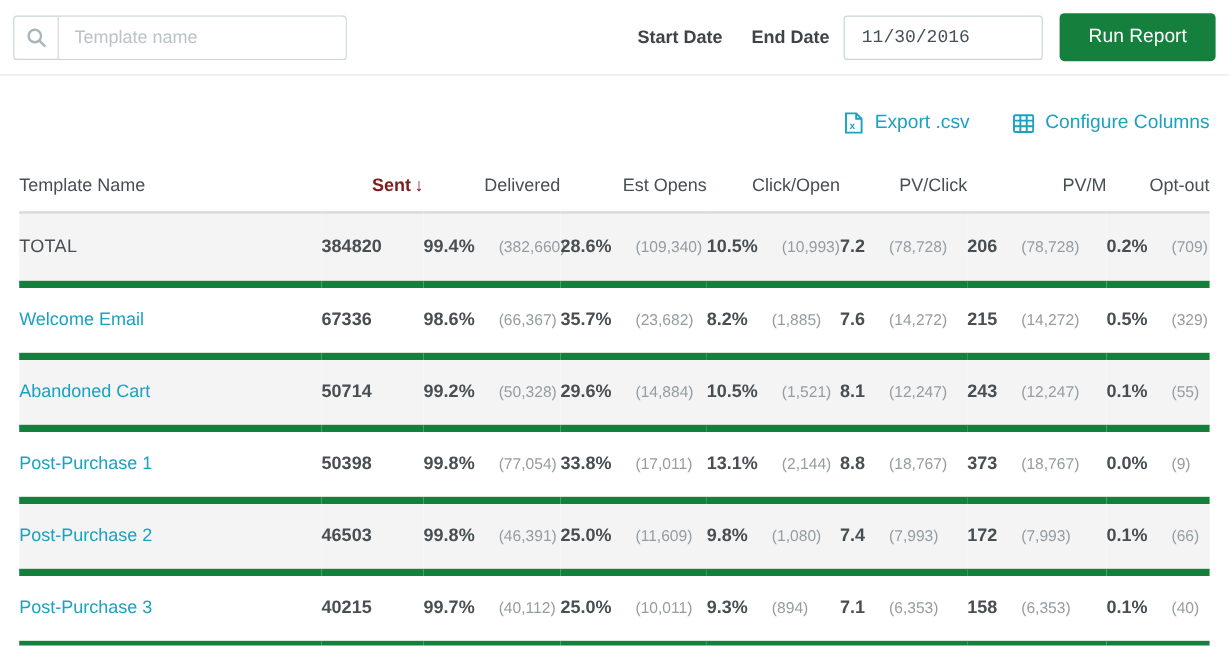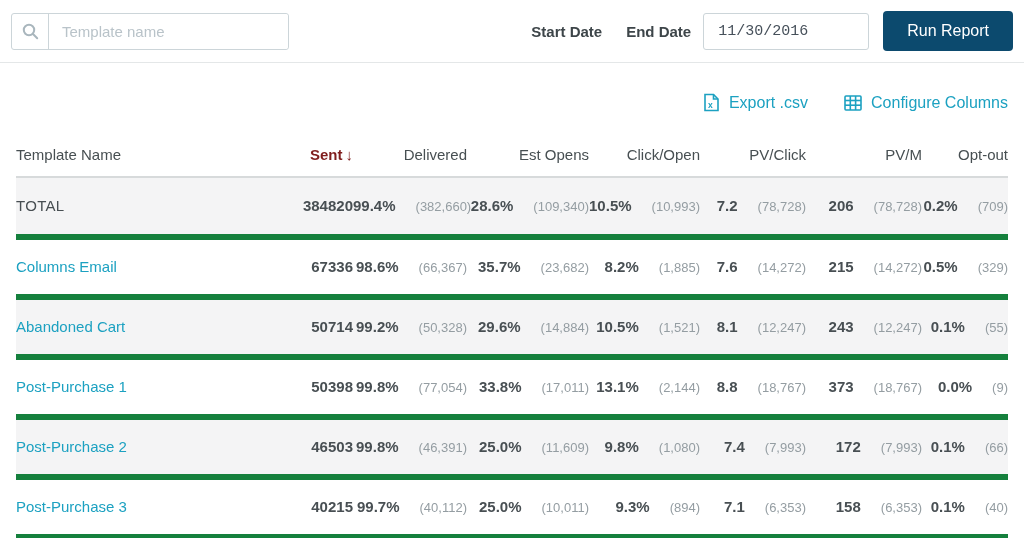--- a/index.html
+++ b/index.html
@@ -42,21 +42,21 @@
     width: 176px; height: 37px;
     border: 1px solid #ccd5d9; border-radius: 3px;
     padding: 0 14px; font-size: 15px; color: #46505a;
     font-family: "Liberation Sans", sans-serif;
     outline: none;
   }
   .date-group.second .date-input { width: 166px; font-family: Liberation Mono, monospace; }
   .run-report-btn {
     margin-left: 14px;
     height: 40px; padding: 0 24px;
-    background: #0c4a6e; color: #ffffff;
+    background: #15803d; color: #ffffff;
     border: none; border-radius: 4px;
     font-size: 16px; font-family: "Liberation Sans", sans-serif;
     cursor: pointer;
   }
   .top-divider { border-top: 1px solid #e4e7e8; }
   
   .actions-row {
     display: flex; justify-content: flex-end; align-items: center;
     gap: 36px; padding: 30px 16px 22px 16px;
   }
@@ -72,21 +72,21 @@
     font-size: 15px; font-weight: normal; color: #474f52;
     text-align: right; padding: 12px 0 13px 0;
     white-space: nowrap; cursor: pointer;
   }
   thead th.col-left { text-align: left; }
   thead th.sorted { color: #7f1d1d; font-weight: bold; }
   thead th.sorted .sort-arrow { font-weight: bold; margin-left: 3px; }
   thead tr { border-bottom: 2px solid #d7dadb; }
   tbody tr { height: 60px; border-bottom: 6px solid #15803d; background: #ffffff; }
   tbody tr.striped { background: #f4f4f5; }
-  td { text-align: right; white-space: nowrap; }
+  td { white-space: nowrap; }
   td.col-left { text-align: left; }
   .cell-main { font-weight: bold; font-size: 15px; color: #484f53; }
   .cell-sub { font-size: 13px; color: #949da2; margin-left: 20px; }
   .total-label { font-size: 15px; color: #474e52; letter-spacing: .3px; }
   .template-link {
     color: #1ca1c1; font-size: 15px; text-decoration: none; cursor: pointer;
   }
 </style>
 </head>
 <body>
@@ -172,21 +172,21 @@
             <td class="col-left"><span class="total-label">TOTAL</span></td>
             <td><span class="cell-main">384820</span></td>
             <td><span class="cell-main">99.4%</span><span class="cell-sub">(382,660)</span></td>
             <td><span class="cell-main">28.6%</span><span class="cell-sub">(109,340)</span></td>
             <td><span class="cell-main">10.5%</span><span class="cell-sub">(10,993)</span></td>
             <td><span class="cell-main">7.2</span><span class="cell-sub">(78,728)</span></td>
             <td><span class="cell-main">206</span><span class="cell-sub">(78,728)</span></td>
             <td><span class="cell-main">0.2%</span><span class="cell-sub">(709)</span></td>
           </tr>
           <tr>
-            <td class="col-left"><a class="template-link">Columns Email</a></td>
+            <td class="col-left"><a class="template-link">Welcome Email</a></td>
             <td><span class="cell-main">67336</span></td>
             <td><span class="cell-main">98.6%</span><span class="cell-sub">(66,367)</span></td>
             <td><span class="cell-main">35.7%</span><span class="cell-sub">(23,682)</span></td>
             <td><span class="cell-main">8.2%</span><span class="cell-sub">(1,885)</span></td>
             <td><span class="cell-main">7.6</span><span class="cell-sub">(14,272)</span></td>
             <td><span class="cell-main">215</span><span class="cell-sub">(14,272)</span></td>
             <td><span class="cell-main">0.5%</span><span class="cell-sub">(329)</span></td>
           </tr>
           <tr class="striped">
             <td class="col-left"><a class="template-link">Abandoned Cart</a></td>

